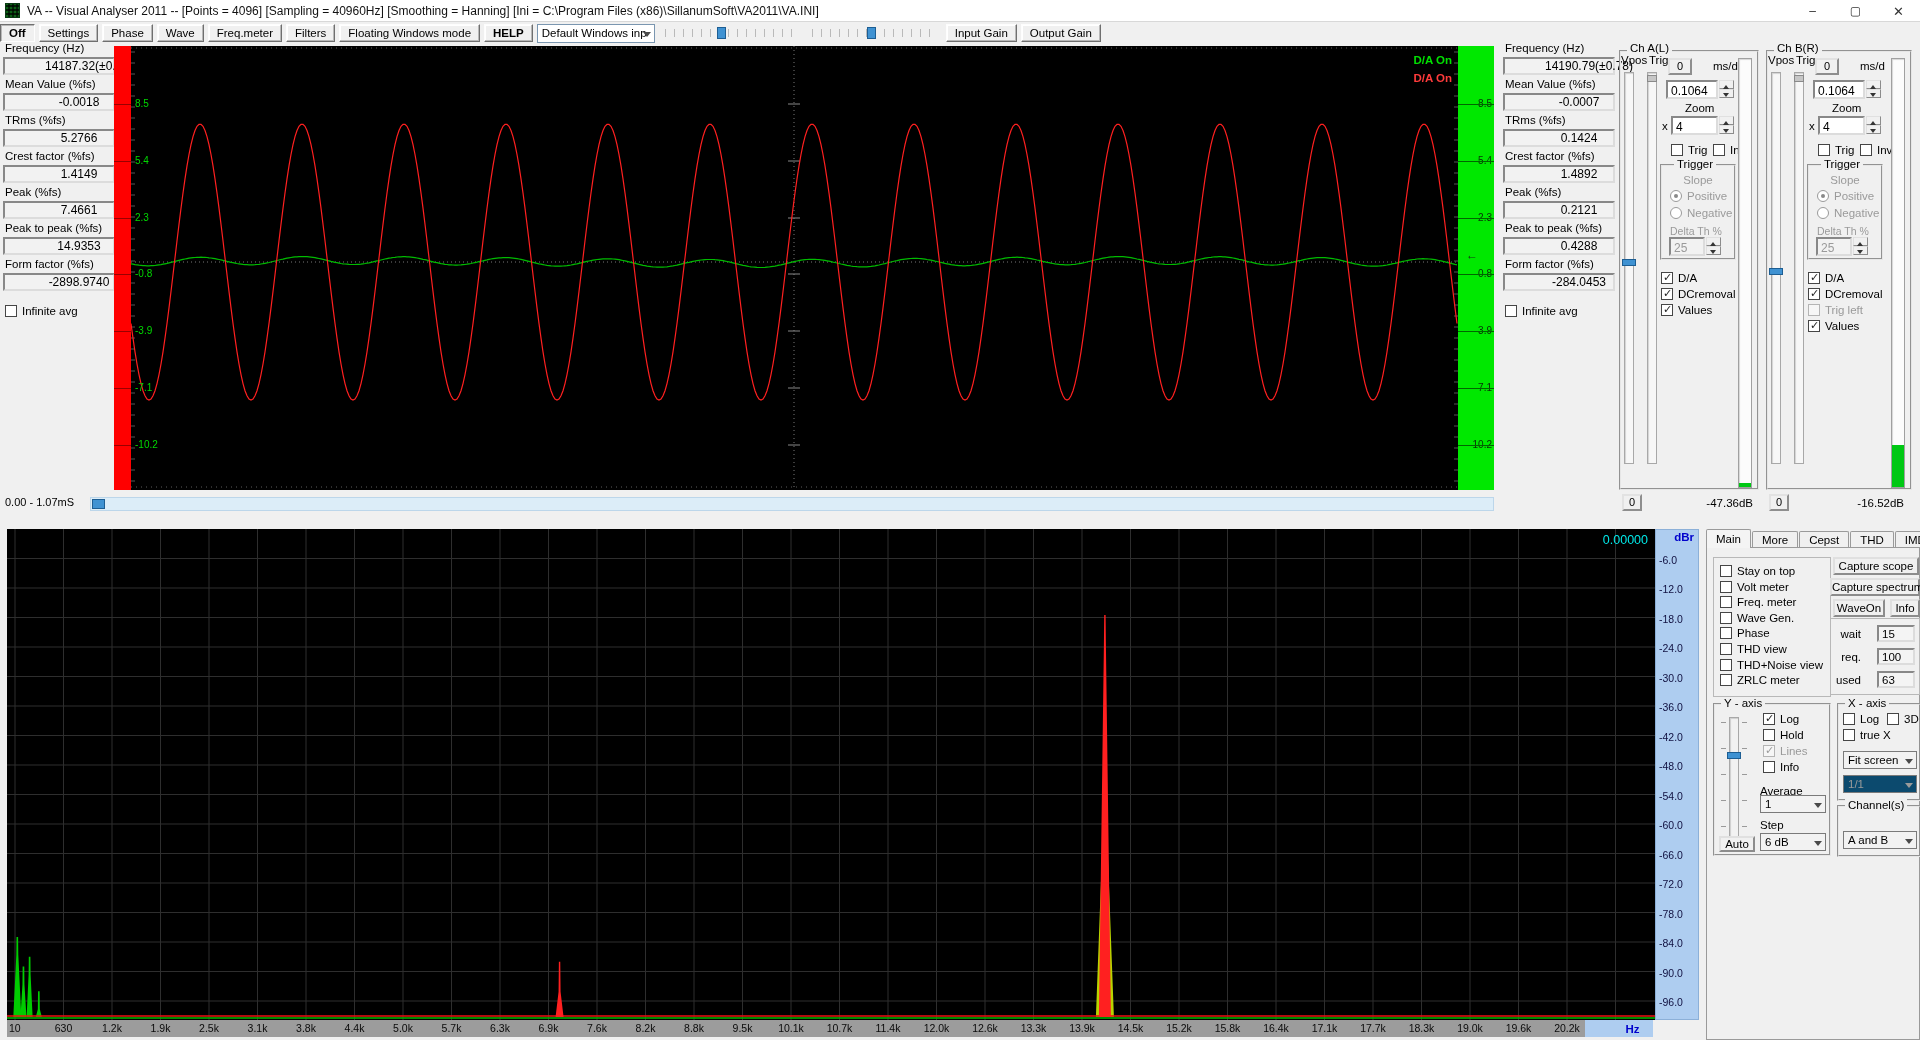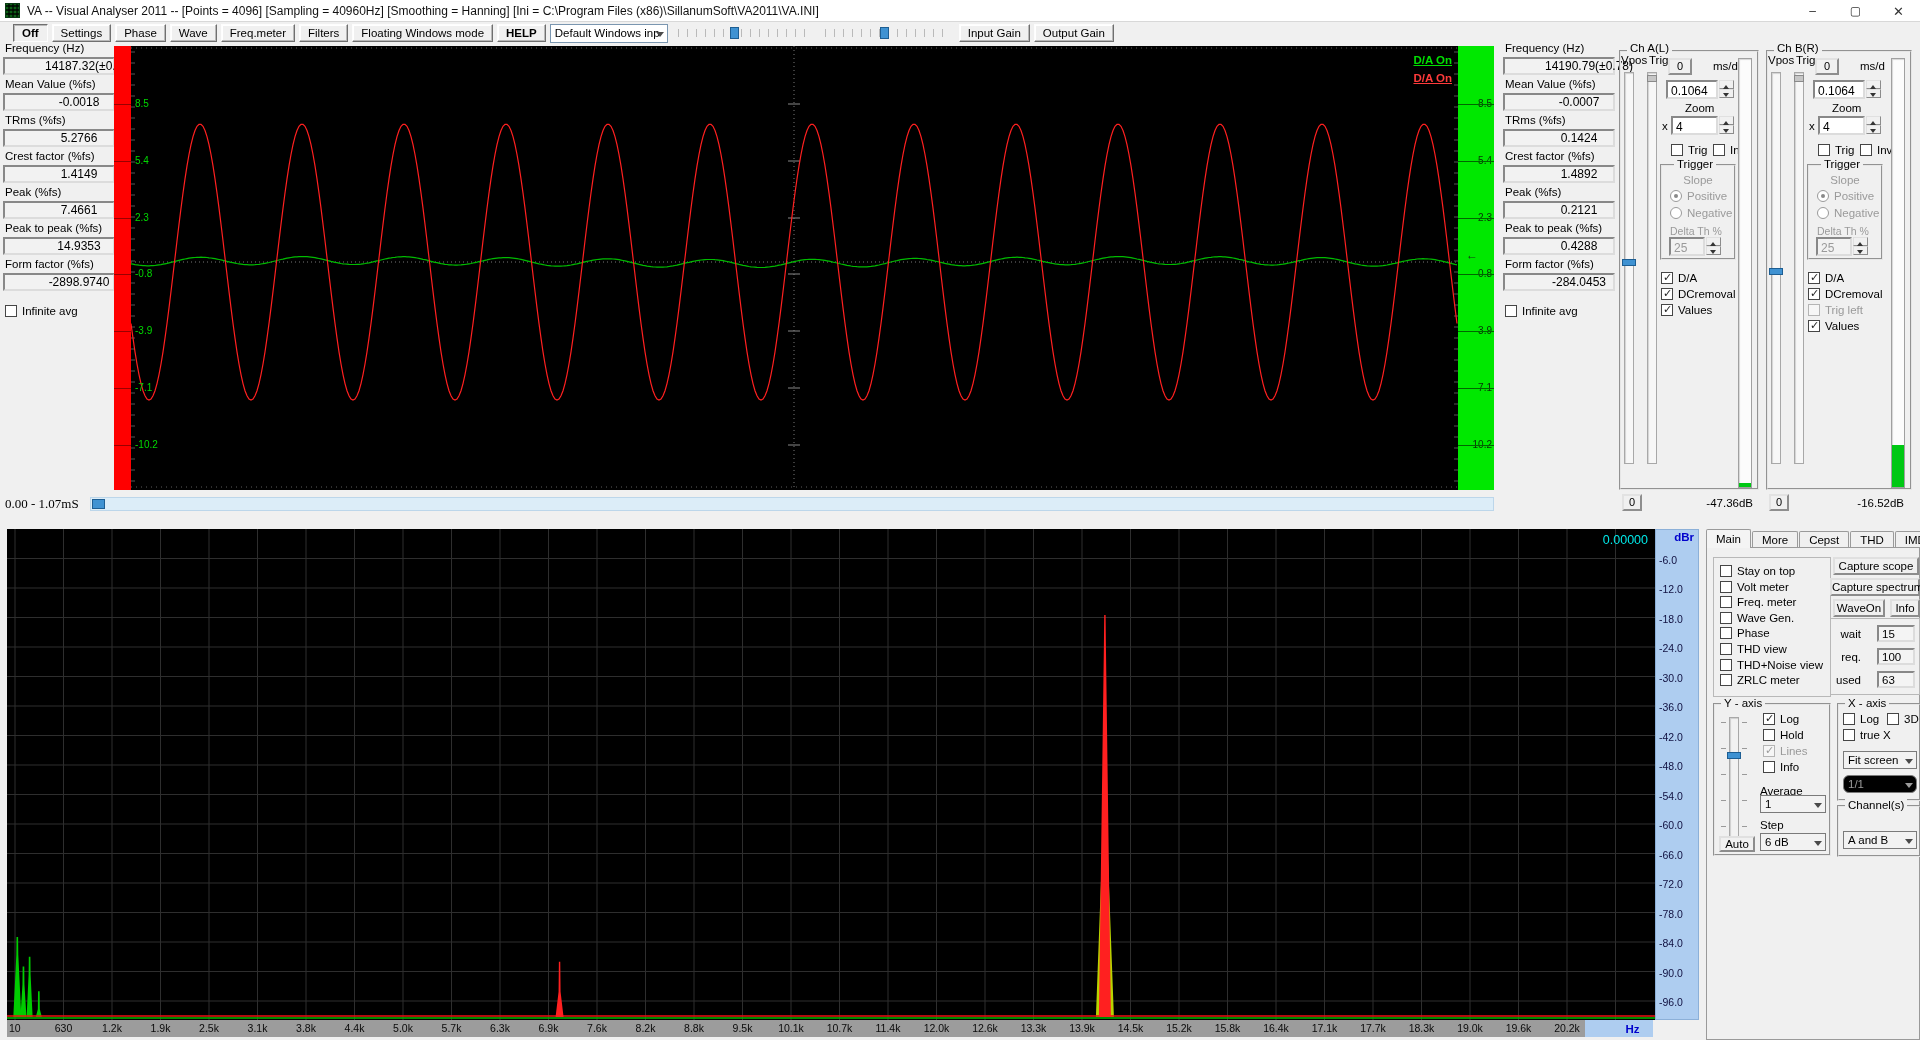--- a/index.html
+++ b/index.html
@@ -10,28 +10,28 @@
   #titlebar { position:absolute; left:0; top:0; width:1920px; height:22px; background:#fff; display:flex; align-items:center; border-bottom:1px solid #d8d8d8; }
   .appicon { width:15px; height:15px; margin:0 7px 0 5px;
     background-image:repeating-linear-gradient(90deg,#2d8a3e 0 2px,#0a3a14 2px 4px),repeating-linear-gradient(0deg,#47b25a 0 2px,#0a3a14 2px 4px); background-blend-mode:multiply; border:1px solid #0a3a14; }
   #title-text { font-size:12px; color:#111; white-space:nowrap; }
   .wbtns { position:absolute; right:0; top:0; height:22px; display:flex; }
   .wbtn { width:43px; height:22px; display:flex; align-items:center; justify-content:center; font-size:12px; color:#333; cursor:default; }
   .wbtn.close { font-size:13px; }
 
   
   #toolbar { position:absolute; left:0; top:22px; width:1920px; height:22px; background:#f0f0f0; display:flex; align-items:center; }
-  #toolbar-buttons { display:flex; align-items:flex-start; margin-left:13px; }
+  #toolbar-buttons { display:flex; align-items:flex-start; margin-left:0; }
   .tbtn { height:18px; padding:0 8px; margin-right:4px; background:#f0f0f0; border:1px solid; border-color:#fdfdfd #6f6f6f #6f6f6f #fdfdfd; box-shadow:inset -1px -1px 0 #b8b8b8, inset 1px 1px 0 #fff; font-size:11.5px; font-family:"Liberation Sans",sans-serif; white-space:nowrap; }
   .tbtn.bold { font-weight:bold; }
   .tbtn.pressed { border-color:#6f6f6f #fdfdfd #fdfdfd #6f6f6f; box-shadow:inset 1px 1px 0 #b8b8b8; }
   .combo { position:relative; height:19px; background:#fff; border:1px solid #7a96b0; display:flex; align-items:center; padding:0 16px 0 4px; font-size:11.5px; white-space:nowrap; overflow:hidden; }
   .combo .arr { position:absolute; right:3px; top:7px; width:0; height:0; border:4px solid transparent; border-top:5px solid #4a4a4a; }
   .combo.gray { background:#f2f2f2; border-color:#7a7a7a; }
-  .combo.dis { color:#9a9a9a; background:#000000;border-radius:6px; }
+  .combo.dis { color:#9a9a9a; background:#0c4a6e; }
   .combo.dis .arr { border-top-color:#9a9a9a; }
   #device-combo { width:118px; margin-right:10px; }
   .hruler { position:relative; height:14px; background:
      repeating-linear-gradient(90deg,#b9b9b9 0 1px,transparent 1px 9px); background-size:100% 8px; background-position:0 3px; background-repeat:no-repeat; }
   .hthumb { position:absolute; top:1px; width:9px; height:12px; background:#3f92d2; border:1px solid #1d5e93; }
   #ruler1 { width:135px; margin-right:12px; }
   #ruler2 { width:120px; margin-right:14px; }
 
   
   .measpanel { position:absolute; top:42px; width:112px; }
@@ -53,25 +53,25 @@
   .radio.on::after { content:""; position:absolute; left:3px; top:3px; width:4px; height:4px; border-radius:50%; background:#8a8a8a; }
 
   
   #scope { position:absolute; left:114px; top:46px; width:1380px; height:444px; background:#000; }
   #scope-red-strip { position:absolute; left:0; top:0; width:17px; height:444px; background:#f00; }
   #scope-green-strip { position:absolute; left:1344px; top:0; width:36px; height:444px; background:#00e800; }
   .strip-tick { position:absolute; left:0; width:100%; height:1px; }
   #scope-svg { position:absolute; left:17px; top:0; }
   .sclabel-l { position:absolute; left:21px; width:34px; font-size:10px; color:#00d800; }
   .sclabel-r { position:absolute; right:2px; width:32px; font-size:10px; color:#083008; text-align:right; }
-  #da-a,#da-b { position:absolute; right:42px; width:60px; text-align:right; font-size:11.5px; font-weight:bold;text-decoration:underline; }
+  #da-a,#da-b { position:absolute; right:42px; width:60px; text-align:right; font-size:11.5px; font-weight:bold; }
   #da-a { top:8px; color:#00e000; }
   #da-b { top:26px; color:#ff3b3b; }
   #scope-arrow { position:absolute; left:1352px; top:202px; color:#143014; font-size:12px; }
-  #time-range { position:absolute; left:5px; top:496px; font-size:13px;font-family:Liberation Serif, serif; }
+  #time-range { position:absolute; left:5px; top:496px; font-size:11px; }
   #scope-scrollbar { position:absolute; left:90px; top:497px; width:1404px; height:14px; background:#dcedf8; border:1px solid #bcd6ea; }
   .sthumb { position:absolute; left:1px; top:1px; width:13px; height:10px; background:#3f92d2; border:1px solid #1d5e93; }
 
   
   .chpanel { position:absolute; top:40px; height:478px; }
   #chA { left:1619px; width:142px; }
   #chB { left:1766px; width:148px; }
   .chframe { position:absolute; left:0; top:10px; width:140px; height:440px; border:2px groove #e6e6e6; }
   .chtitle { position:absolute; left:8px; top:2px; background:#f0f0f0; padding:0 3px; z-index:2; font-size:11.5px; }
   .slab { position:absolute; font-size:11.5px; }

